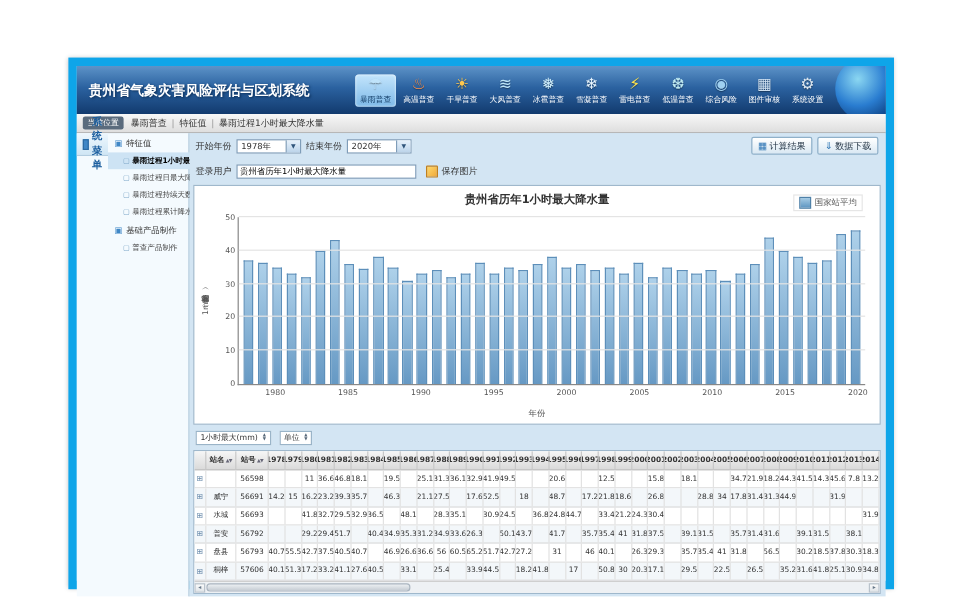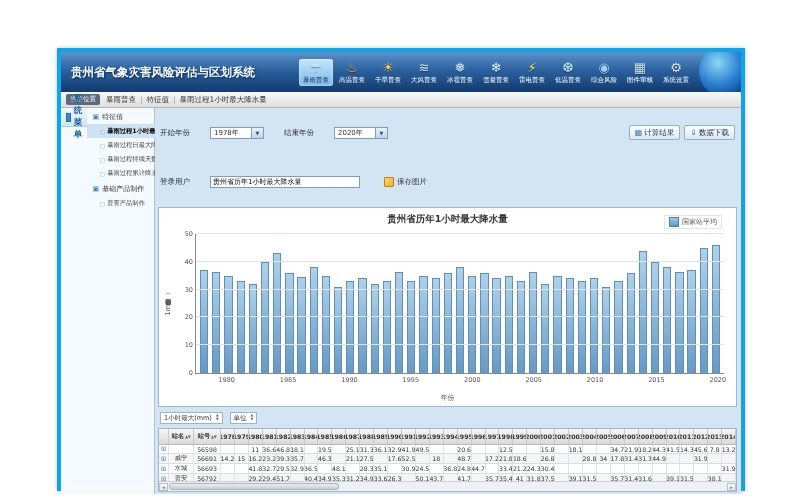--- a/index.html
+++ b/index.html
@@ -1,19 +1,19 @@
 <!DOCTYPE html>
 <html><head>
 <meta charset="utf-8">
 <style>
   html,body{margin:0;padding:0;}
   body{width:800px;height:500px;background:#fff;position:relative;overflow:hidden;
        font-family:"DejaVu Sans","Liberation Sans",sans-serif;}
   #app{position:absolute;left:57px;top:48px;width:688px;height:443px;background:#d3e5f3;
-       border:4px solid #0ea5e9;box-sizing:border-box;box-shadow:0 0 4px rgba(0,0,0,.25);}
+       border:7px solid #0ea5e9;box-sizing:border-box;box-shadow:0 0 4px rgba(0,0,0,.25);}
 
   
   #topbar{height:40px;background:linear-gradient(180deg,#5d93c8 0%,#2b62a0 45%,#123a6e 100%);
           position:relative;display:flex;align-items:center;overflow:hidden;}
   .earth{position:absolute;right:-12px;top:-8px;width:54px;height:54px;border-radius:50%;
          background:radial-gradient(circle at 35% 35%,#8fdcf5,#2a7fd4 45%,#0b3d7e 80%);opacity:.95;}
   #app-title{color:#fff;font-weight:bold;font-size:11.5px;padding:0 10px;white-space:nowrap;
              text-shadow:1px 1px 2px #0a2c55;}
   #nav-icons{display:flex;margin-left:auto;margin-right:48px;align-items:flex-end;gap:2px;position:relative;z-index:2;}
   .nav-item{width:34px;display:flex;flex-direction:column;align-items:center;padding:2px 0 1px;
@@ -42,21 +42,21 @@
   .sq{width:7px;height:7px;background:#3f87c6;border:1px solid #2b6aa3;display:inline-block;}
   .grp{display:flex;align-items:center;gap:3px;font-size:7px;color:#333;padding:4px 2px 2px 6px;white-space:nowrap;cursor:pointer;}
   .grp .gi{color:#3f87c6;font-size:7px;}
   .leaf{display:flex;align-items:center;gap:2px;font-size:6.3px;color:#444;padding:2.5px 1px 2.5px 13px;
         white-space:nowrap;overflow:hidden;cursor:pointer;}
   .leaf .li{color:#7fa8c8;font-size:6px;}
   .leaf.selected{background:#cde3f4;color:#000;font-weight:bold;}
 
   
   #main{flex:1;display:flex;flex-direction:column;background:#d3e5f3;padding:0 4px 2px 3px;min-width:0;box-sizing:border-box;}
-  .ctrl-row{height:17px;display:flex;align-items:center;gap:20px;font-size:7.5px;color:#333;padding:16px 2px;}
+  .ctrl-row{height:17px;display:flex;align-items:center;gap:4px;font-size:7.5px;color:#333;padding:2px 2px;}
   .selectbox{background:#fff;border:1px solid #7f9db9;height:12px;display:flex;align-items:center;
              font-size:7px;padding-left:3px;cursor:pointer;box-sizing:border-box;}
   .selectbox .arr{margin-left:auto;width:11px;height:100%;background:linear-gradient(180deg,#e8f2fb,#bcd4ea);
                   border-left:1px solid #7f9db9;display:flex;align-items:center;justify-content:center;
                   font-size:5px;color:#30547a;}
   .hint{color:#e11;font-size:7px;white-space:nowrap;}
   .btn{display:flex;align-items:center;gap:2px;background:linear-gradient(180deg,#ffffff,#d9e8f3);
        border:1px solid #8fb0c9;border-radius:2px;font-size:7.5px;color:#234;padding:0 5px;height:13px;
        cursor:pointer;white-space:nowrap;}
   .btn .bi{font-size:8px;color:#2f76b5;}

